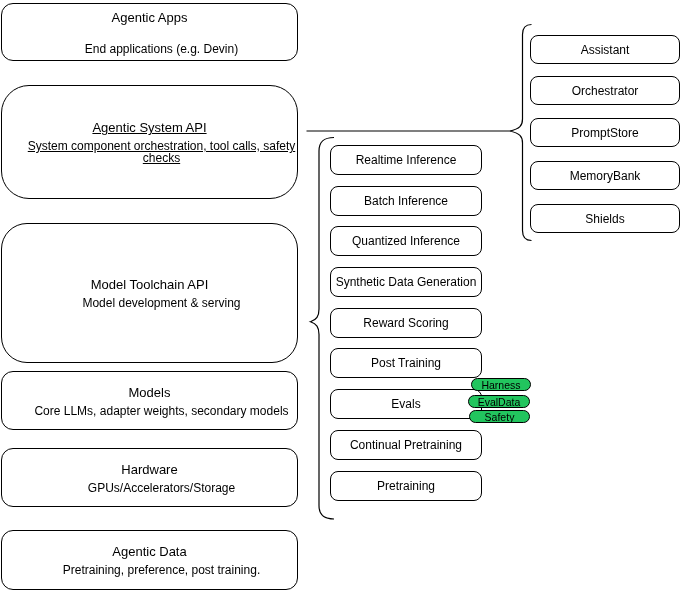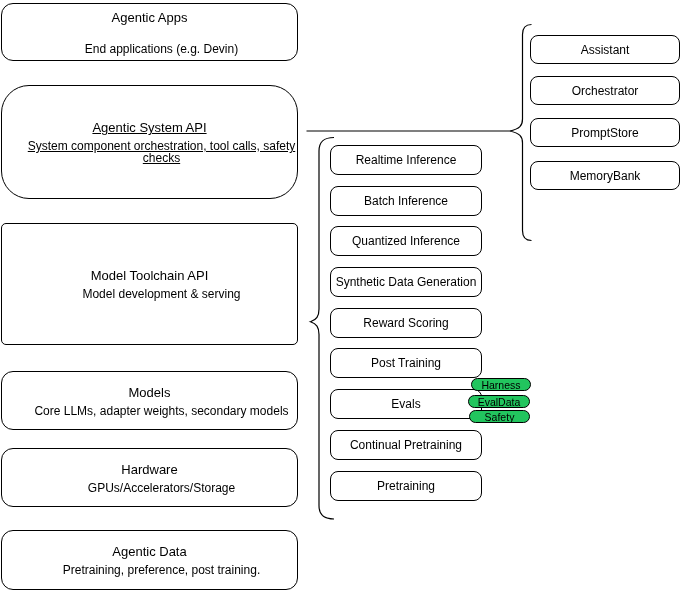--- a/index.html
+++ b/index.html
@@ -68,21 +68,21 @@
   <div class="box lbox" style="top:3px; height:58px; border-radius:12px;gap:13px;">
     <div class="title">Agentic Apps</div>
     <div class="subtitle">End applications (e.g. Devin)</div>
   </div>
 
   <div class="box lbox" style="top:85px; height:114px; border-radius:28px;text-decoration:underline;">
     <div class="title">Agentic System API</div>
     <div class="subtitle">System component orchestration, tool calls, safety checks</div>
   </div>
 
-  <div class="box lbox" style="top:223px; height:122px; border-radius:5px;">
+  <div class="box lbox" style="top:223px; height:140px; border-radius:26px;">
     <div class="title">Model Toolchain API</div>
     <div class="subtitle">Model development &amp; serving</div>
   </div>
 
   <div class="box lbox" style="top:371px; height:59px; border-radius:12px;">
     <div class="title">Models</div>
     <div class="subtitle">Core LLMs, adapter weights, secondary models</div>
   </div>
 
   <div class="box lbox" style="top:448px; height:59px; border-radius:12px;">
@@ -138,14 +138,17 @@
   </div>
   <div class="box rbox" style="top:76px;">
     <span>Orchestrator</span>
   </div>
   <div class="box rbox" style="top:118px;">
     <span>PromptStore</span>
   </div>
   <div class="box rbox" style="top:161px;">
     <span>MemoryBank</span>
   </div>
+  <div class="box rbox" style="top:204px;">
+    <span>Shields</span>
+  </div>
 
 </div>
 
 </body></html>

